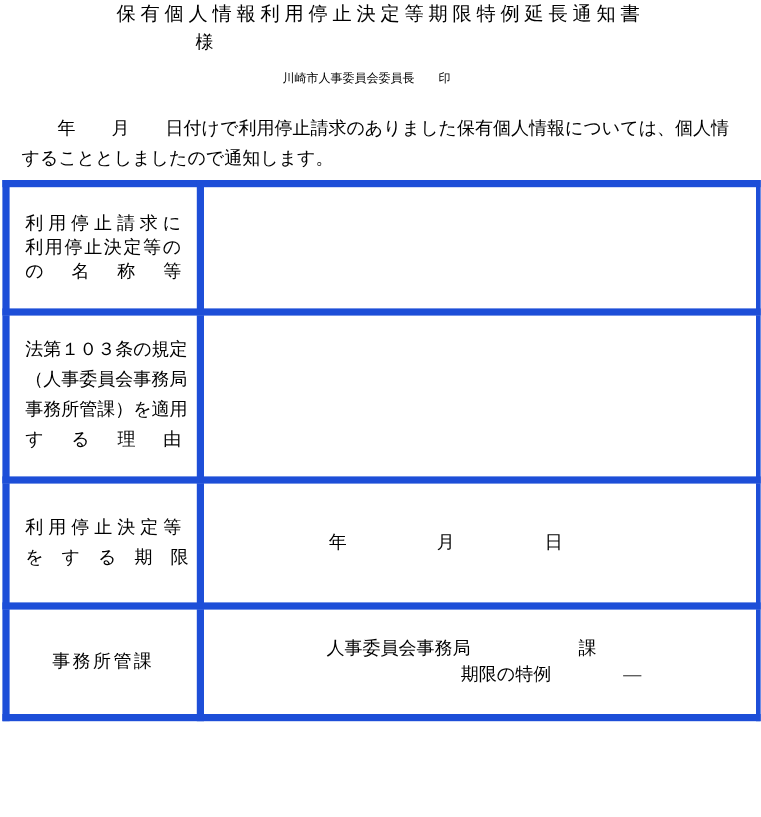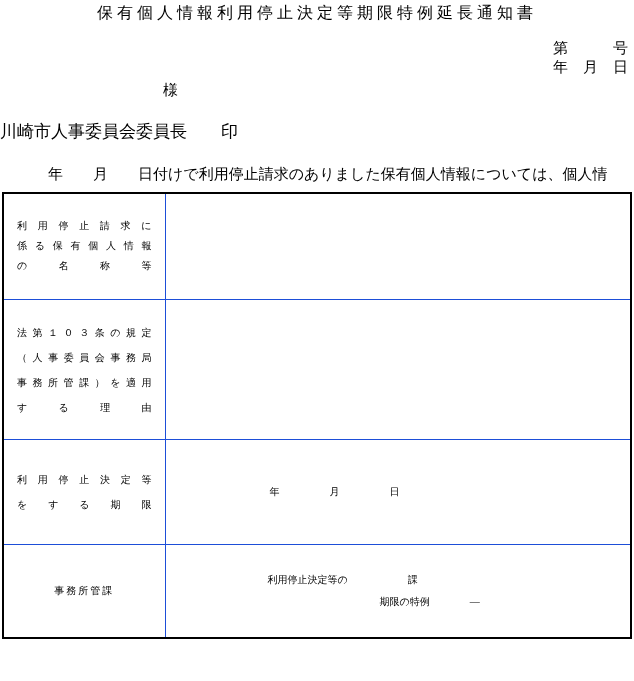--- a/index.html
+++ b/index.html
@@ -27,44 +27,44 @@
     font-size:15px;
     line-height:19px;
   }
   .addressee-line {
     margin-top:4px;
     padding-left:163px;
     font-size:15px;
     line-height:18px;
   }
   .sender-line {
-    margin-top:24px;
-    text-align:left;
+    margin-top:12px;
+    text-align:center;
     padding-right:23px;
-    font-size:17px;
+    font-size:10px;
     line-height:18px;
   }
   .body-par {
     margin-top:21px;
     padding-left:18px;
     font-size:15px;
     line-height:24.5px;
   }
   .body-par div { white-space:pre; }
   table.form {
     border-collapse:collapse;
     table-layout:fixed;
     width:628px;
     margin:5px 0 0 2px;
     border:2px solid #000;
   }
   table.form td {
-    border:1px solid #1d4ed8;
+    border:6px solid #1d4ed8;
     vertical-align:middle;
-    font-size:10px;
+    font-size:15px;
     overflow:hidden;
   }
   tr.r1 { height:107px; }
   tr.r2 { height:140px; }
   tr.r3 { height:105px; }
   tr.r4 { height:93px; }
   td.hdr { padding:0 13px; }
   .jline {
     text-align:justify;
     text-align-last:justify;
@@ -77,43 +77,40 @@
   .office-l1 { padding-left:102px; line-height:22px; white-space:pre; }
   .office-l2 { padding-left:214px; line-height:22px; white-space:pre; }
 </style>
 </head>
 <body>
 
 <div class="page">
 
   <div class="doc-title">保有個人情報利用停止決定等期限特例延長通知書</div>
 
-  <div class="right-block">
-    <div>第　　　号</div>
-    <div>年　月　日</div>
-  </div>
 
   <div class="addressee-line">様</div>
 
   <div class="sender-line">川崎市人事委員会委員長　　印</div>
 
   <div class="body-par">
     <div>　　年　　月　　日付けで利用停止請求のありました保有個人情報については、個人情</div>
+    <div>することとしましたので通知します。</div>
   </div>
 
   <table class="form">
     <colgroup>
       <col style="width:162px">
       <col style="width:466px">
     </colgroup>
     <tbody>
       <tr class="r1">
         <td class="hdr">
           <div class="jline">利用停止請求に</div>
-          <div class="jline">係る保有個人情報</div>
+          <div class="jline">利用停止決定等の</div>
           <div class="jline">の　名　称　等</div>
         </td>
         <td></td>
       </tr>
       <tr class="r2">
         <td class="hdr">
           <div class="jline">法第１０３条の規定</div>
           <div class="jline">（人事委員会事務局</div>
           <div class="jline">事務所管課）を適用</div>
           <div class="jline">す　る　理　由</div>
@@ -125,20 +122,20 @@
           <div class="jline">利用停止決定等</div>
           <div class="jline">を　す　る　期　限</div>
         </td>
         <td>
           <div class="deadline-line">年　　　　　月　　　　　日</div>
         </td>
       </tr>
       <tr class="r4">
         <td class="hdr hdr-center">事務所管課</td>
         <td>
-          <div class="office-l1">利用停止決定等の　　　　　　課</div>
+          <div class="office-l1">人事委員会事務局　　　　　　課</div>
           <div class="office-l2">期限の特例　　　　―</div>
         </td>
       </tr>
     </tbody>
   </table>
 
 </div>
 
 </body></html>

